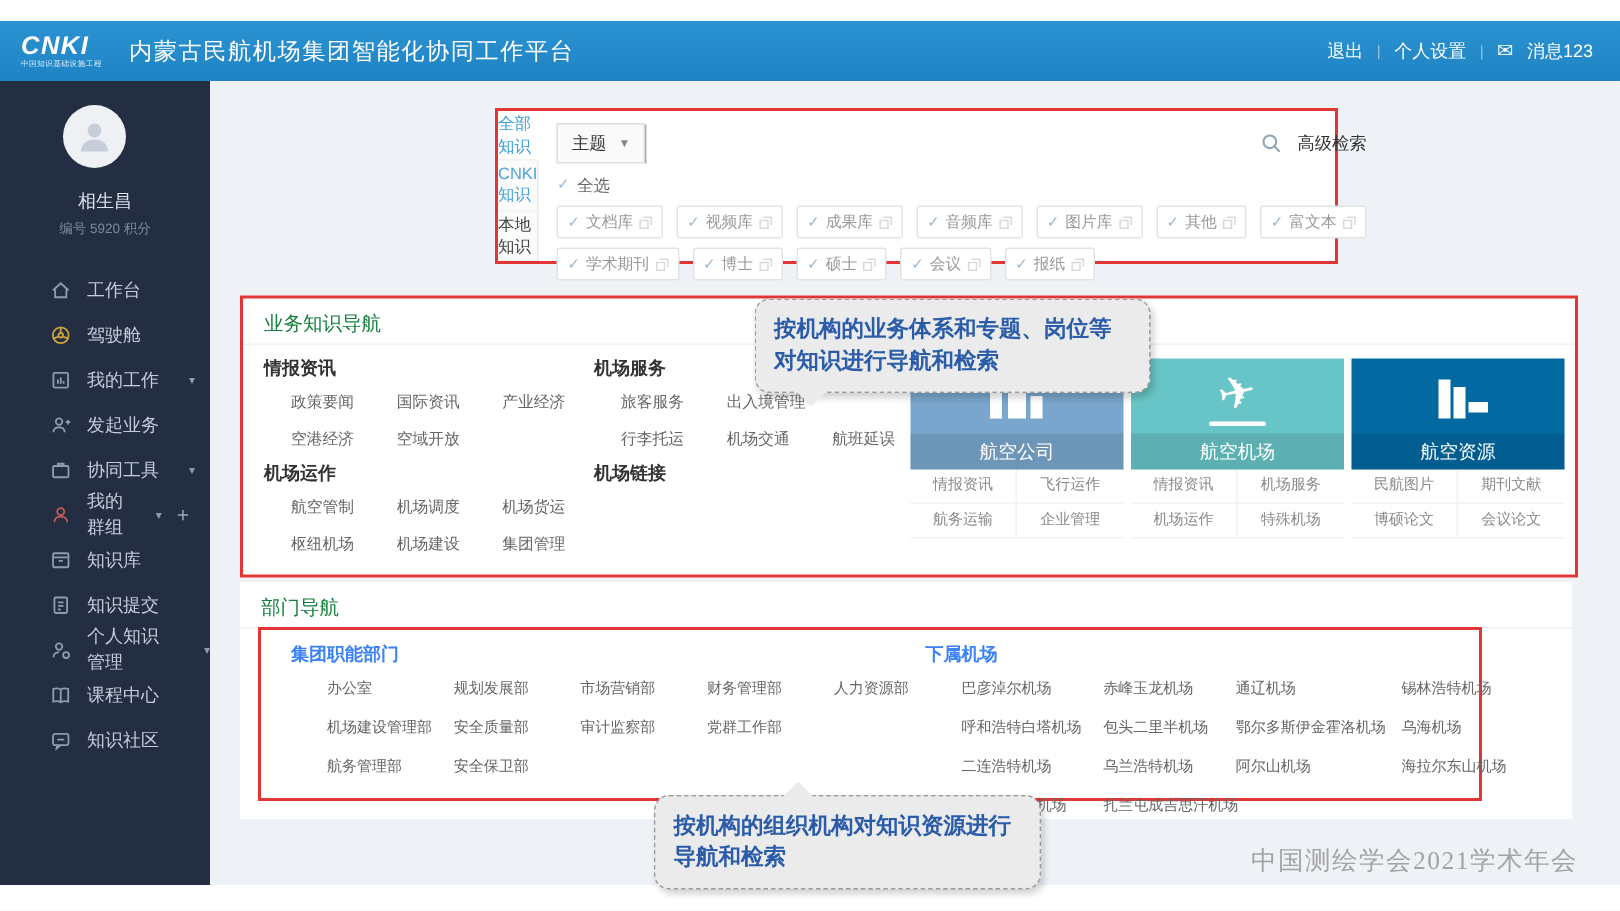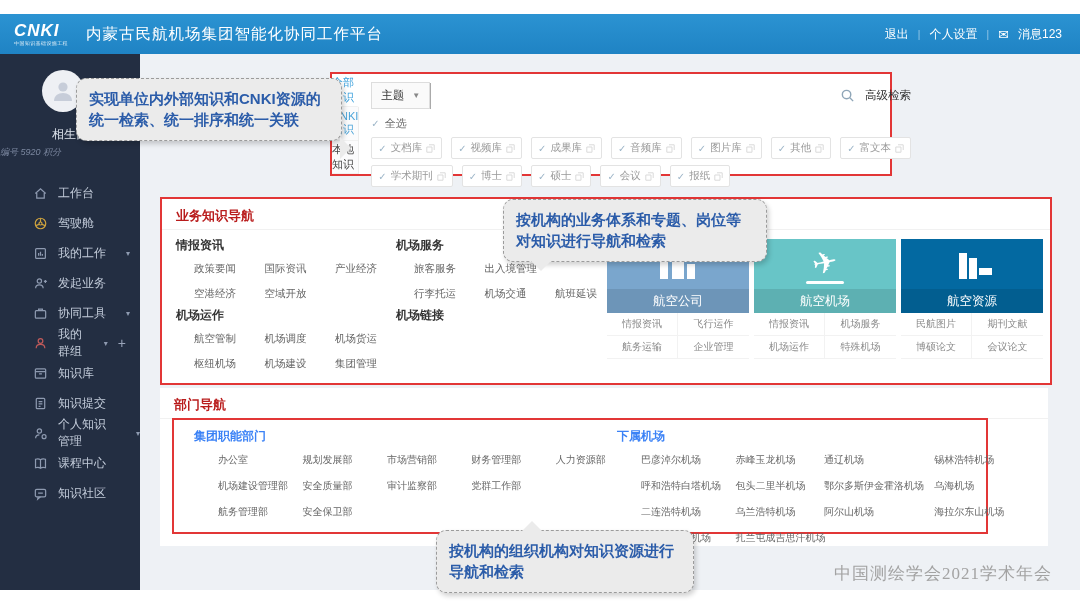--- a/index.html
+++ b/index.html
@@ -15,21 +15,21 @@
   .app-title{margin-left:18px;font-size:15.5px;letter-spacing:1px;}
   .topbar-right{margin-left:auto;margin-right:18px;display:flex;align-items:center;font-size:12px;gap:9px;}
   .topbar-right .sep{opacity:.5;font-size:10px;}
   .top-link{cursor:pointer;}
   .envelope{font-size:13px;}
 
   
   #sidebar{top:54px;left:0;width:140px;height:536px;background:#232e42;color:#c3ccda;}
   .avatar{top:16px;left:42px;width:42px;height:42px;border-radius:50%;background:#eef0f4;display:flex;align-items:center;justify-content:center;}
   .uname{top:72px;left:0;width:140px;text-align:center;font-size:12px;color:#dfe5ee;}
-  .umeta{top:92px;left:0;width:140px;font-size:9px;color:#7c88a0;font-style:italic;}
+  .umeta{top:92px;left:0;width:140px;text-align:center;font-size:9px;color:#7c88a0;}
   #menu{top:124px;left:0;width:140px;}
   .mi{height:30px;display:flex;align-items:center;padding-left:33px;font-size:12px;cursor:pointer;gap:10px;color:#c3ccda;}
   .mi svg{flex:0 0 15px;color:#8e9ab0;}
   .mi .ic-gold{color:#cda23e;}
   .mi .ic-red{color:#c05a5a;}
   .mi .caret{font-size:8px;color:#8e9ab0;margin-left:10px;}
   .mi .plus{margin-left:auto;margin-right:14px;color:#9aa5ba;font-size:14px;}
 
   
   #main{top:54px;left:140px;width:940px;height:536px;background:#eef1f5;}
@@ -50,21 +50,21 @@
   .magbtn{width:20px;height:20px;cursor:pointer;display:flex;align-items:center;justify-content:center;}
   .advanced{font-size:11.5px;color:#333;margin-left:8px;white-space:nowrap;cursor:pointer;}
   .selall{margin-top:7px;font-size:11px;color:#666;display:flex;align-items:center;gap:5px;}
   .chk{color:#9db5c8;font-size:10px;}
   .chiprow{display:flex;gap:9px;margin-top:6px;flex-wrap:nowrap;}
   .chip{border:1px solid #e3e3e3;border-radius:2px;background:#fff;color:#999;font-size:10.5px;padding:3px 6px;display:inline-flex;align-items:center;gap:4px;cursor:pointer;white-space:nowrap;}
   .extic{opacity:.55;}
 
   
   #bizp{left:20px;top:143px;width:888px;height:184px;}
-  .ptitle{position:absolute;left:14px;top:8px;font-size:13px;color:#b91c1c;font-weight:bold;}
+  .ptitle{position:absolute;left:14px;top:8px;font-size:13px;color:#15803d;}
   .pdiv{position:absolute;left:0;top:30px;width:100%;border-top:1px solid #f1f1f1;}
   .gtitle{font-size:12px;color:#333;font-weight:bold;}
   .lnk{display:inline-block;width:66px;font-size:10.5px;color:#666;cursor:pointer;white-space:nowrap;}
   .grow{height:25px;line-height:25px;}
   .glinks{padding-left:18px;}
 
   .cards{position:absolute;left:445px;top:40px;width:437px;display:flex;gap:5px;}
   .card{width:142px;}
   .cardhead{position:relative;height:74px;display:flex;align-items:center;justify-content:center;cursor:pointer;}
   .cardlabel{position:absolute;left:0;right:0;bottom:0;height:24px;line-height:24px;text-align:center;color:#fff;font-size:12.5px;background:rgba(0,0,0,.10);}
@@ -490,24 +490,20 @@
             <div class="drow">
               <span class="dlnk aw1">满洲里西郊机场</span>
               <span class="dlnk aw2">扎兰屯成吉思汗机场</span>
             </div>
           </div>
         </div>
       </div>
     </div>
   </div>
 
-  <div id="b1" class="abs bubble">
-    <span>实现单位内外部知识和CNKI资源的统一检索、统一排序和统一关联</span>
-    <span class="tail"></span>
-  </div>
   <div id="b2" class="abs bubble">
     <span>按机构的业务体系和专题、岗位等对知识进行导航和检索</span>
     <span class="tail"></span>
   </div>
   <div id="b3" class="abs bubble">
     <span>按机构的组织机构对知识资源进行导航和检索</span>
     <span class="tail"></span>
   </div>
 
   <div class="abs watermark">中国测绘学会2021学术年会</div>

